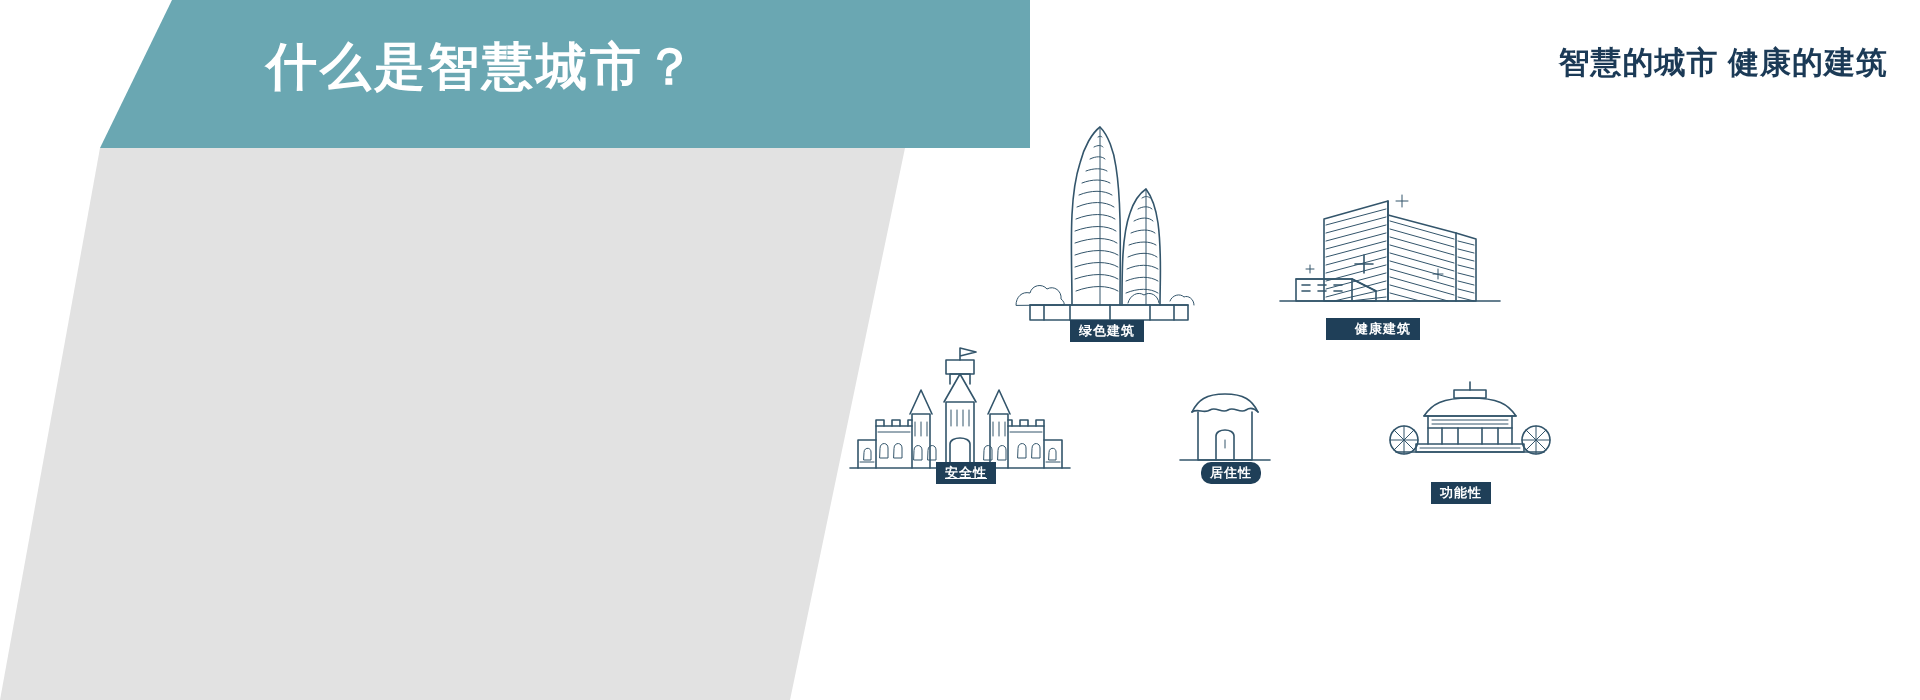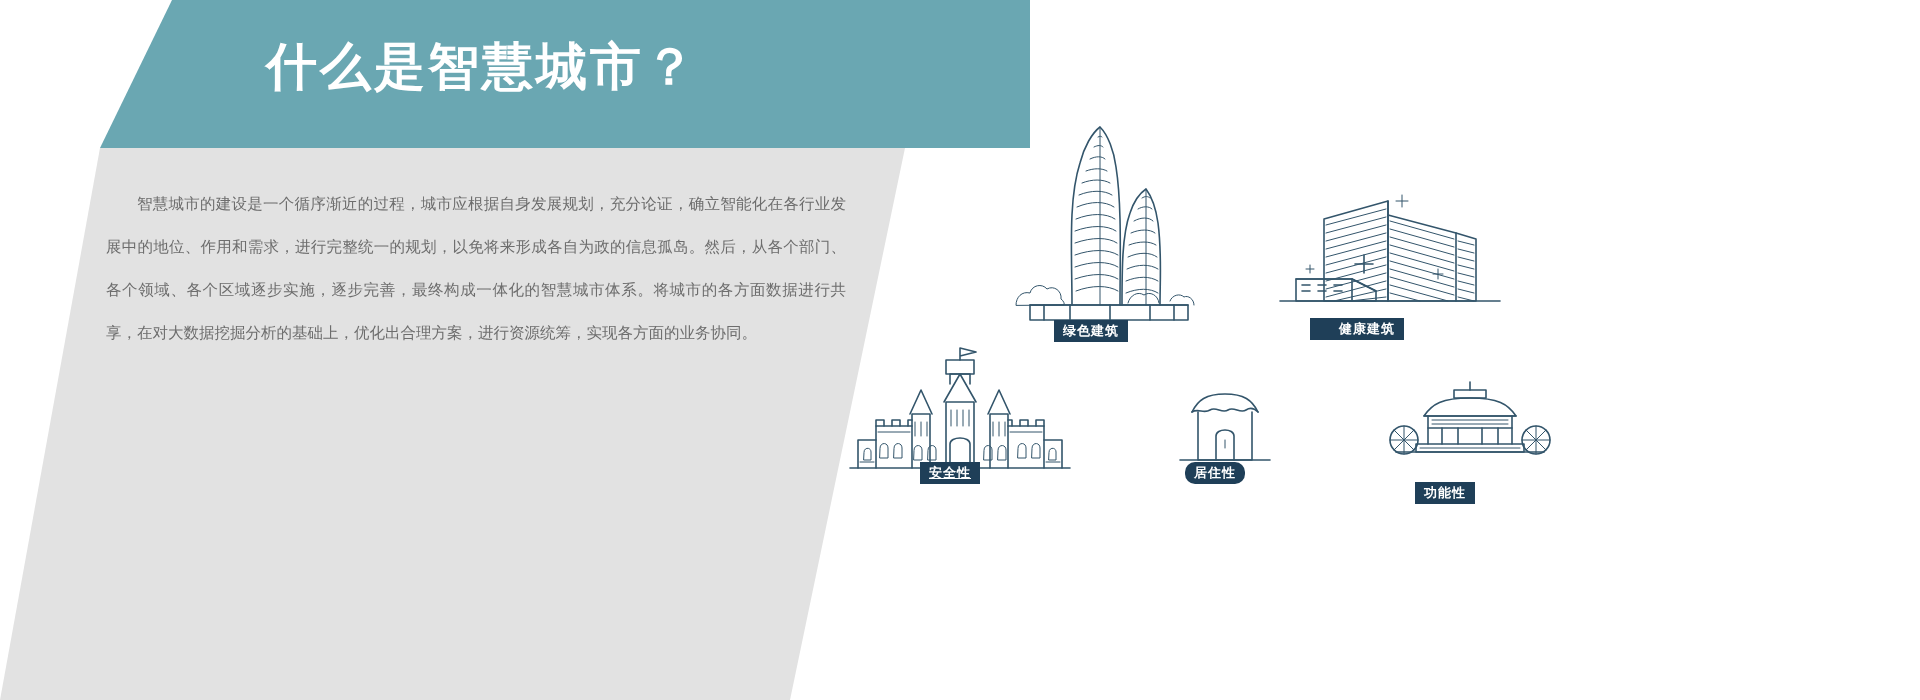--- a/index.html
+++ b/index.html
@@ -73,35 +73,36 @@
   .badge{
     position:absolute;
     background:#1f3f58;
     color:#ffffff;
     font-size:13px;
     font-weight:bold;
     letter-spacing:1px;
     padding:4px 9px 5px 9px;
     white-space:nowrap;
     line-height:1;
+    margin-left:16px;
   }
 </style>
 </head>
 <body>
 
 <div id="stage">
 
   <div class="title-banner">
     <div class="title-text">什么是智慧城市？</div>
   </div>
 
+  <div class="right-heading">智慧的城市  健康的建筑</div>
 
   <div class="body-panel"></div>
   <div class="body-text">
-    <p>智慧城市的建设是一个循序渐近的过程，城市应根据自身发展规划，充分论证，确立智能化在各行业发展中的地位、作用和需求，进行完整统一的规划，以免将来形成各自为政的信息孤岛。然后，从各个部门、各个领域、各个区域逐步实施，逐步完善，最终构成一体化的智慧城市体系。将城市的各方面数据进行共享，在对大数据挖掘分析的基础上，优化出合理方案，进行资源统筹，实现各方面的业务协同。</p>
   </div>
 
   <div class="illus-area">
 
     <div class="illus" style="left:170px;top:15px;">
       <svg width="200" height="215" viewBox="0 0 200 215">
         <g class="ink">
           <path d="M62 200 C62 150 58 95 70 58 C74 42 82 28 90 22 C98 30 104 46 106 62 C112 100 110 155 110 200"></path>
           <path d="M112 200 C112 165 112 130 120 108 C124 96 130 88 136 84 C142 92 146 104 148 118 C152 148 150 175 150 200"></path>
         </g>

